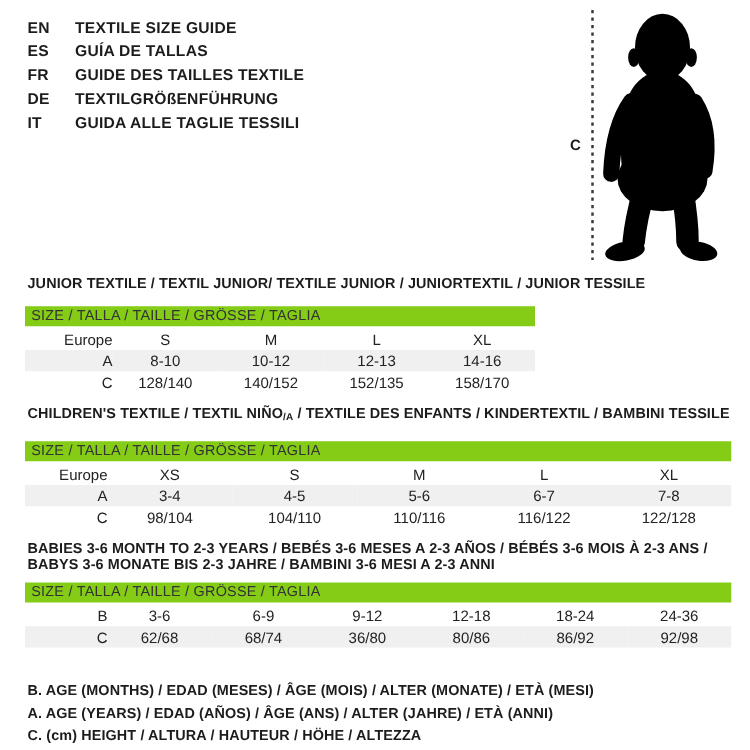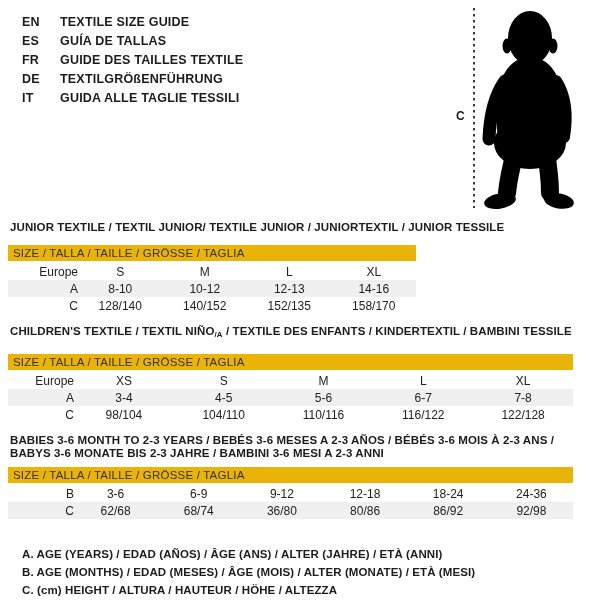--- a/index.html
+++ b/index.html
@@ -15,35 +15,35 @@
 
   
   .top { position: relative; height: 212px; }
   .langs { padding: 13px 0 0 22px; }
   .lang-row { display: flex; font-weight: bold; font-size: 12.5px; line-height: 19px; letter-spacing: 0.2px; }
   .lang-code { width: 38px; flex: 0 0 38px; }
   .figure-svg { position: absolute; top: 1px; right: 3px; }
   .fig-label { font-family: "Liberation Sans", sans-serif; font-weight: bold; font-size: 12px; fill: #1c1c1c; }
 
   
-  .tbl-section { margin-left: 8px; }
+  .tbl-section { margin-left: 20px; }
   .tbl-title {
     font-weight: bold; font-size: 11.5px; line-height: 13px;
     letter-spacing: 0.1px; margin: 0 0 0 2px;
   }
   .tbl-title .sub { font-size: 8px; vertical-align: -2px; }
   .s1 .tbl-title { margin-top: 9px; }
   .s1 .size-bar { margin-top: 11px; }
   .s2 .tbl-title { margin-top: 11px; }
   .s2 .size-bar { margin-top: 13px; }
   .s3 .tbl-title { margin-top: 11px; }
   .s3 .size-bar { margin-top: 7px; }
 
   .size-bar {
-    background: #eab308; color: #333333;
+    background: #84cc16; color: #333333;
     font-size: 11.5px; line-height: 16px; height: 16px;
     padding-left: 5px; letter-spacing: 0.2px;
   }
   table.size-table {
     border-collapse: collapse; table-layout: fixed;
     margin-top: 2px; font-size: 12px;
   }
   .w-junior { width: 408px; }
   .w-wide { width: 565px; }
   .size-table td { height: 17px; padding: 0; text-align: center; color: #222; }
@@ -207,18 +207,18 @@
             <td>36/80</td>
             <td>80/86</td>
             <td>86/92</td>
             <td>92/98</td>
           </tr>
         </tbody>
     </table>
   </section>
 
   <div class="footnotes">
+    <div class="footnote">B. AGE (MONTHS) / EDAD (MESES) / ÂGE (MOIS) / ALTER (MONATE) / ETÀ (MESI)</div>
     <div class="footnote">A. AGE (YEARS) / EDAD (AÑOS) / ÂGE (ANS) / ALTER (JAHRE) / ETÀ (ANNI)</div>
-    <div class="footnote">B. AGE (MONTHS) / EDAD (MESES) / ÂGE (MOIS) / ALTER (MONATE) / ETÀ (MESI)</div>
     <div class="footnote">C. (cm) HEIGHT / ALTURA / HAUTEUR / HÖHE / ALTEZZA</div>
   </div>
 
 </div>
 
 </body></html>

